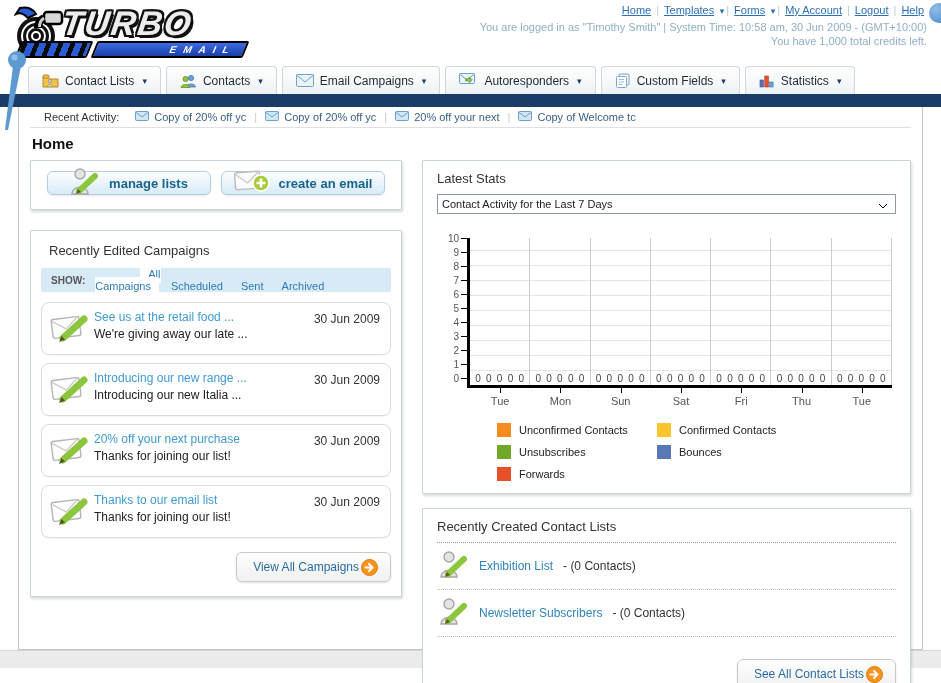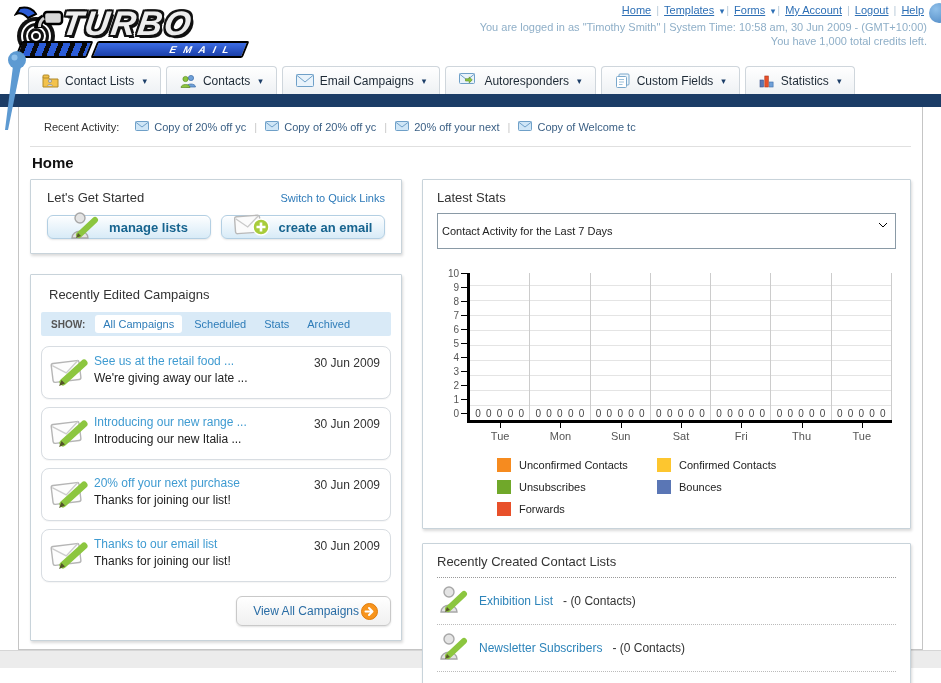--- a/index.html
+++ b/index.html
@@ -40,21 +40,21 @@
   .tab .caret { color:#1c3e68; font-size:9px; margin-left:2px; }
   .tab .tab-icon svg { display:block; }
   .navy-bar { height:13px; background:#1b3c66; width:941px; }
 
   
   .content { margin:0 18px; width:905px; background:#fff; border:1px solid #c5c5c5;
     border-top:none; height:543px; padding:0 11px; position:relative; }
   .bottom-strip { height:18px; background:#ececec; width:941px; border-top:1px solid #d6d6d6; }
 
   
-  .activity-bar { display:flex; align-items:center; height:40px; border-bottom:1px solid #e0e0e0;
+  .activity-bar { display:flex; align-items:center; height:21px; border-bottom:1px solid #e0e0e0;
     font-size:11px; color:#444; padding-left:14px; }
   .activity-label { margin-right:16px; color:#333; }
   .act-item { display:inline-flex; gap:5px; color:#3a5f84; max-width:118px;
     overflow:hidden; white-space:nowrap; }
   .act-sep { color:#c9c9c9; margin:0 8px; }
 
   .page-title { font-size:15px; font-weight:bold; color:#111; margin:7px 0 8px 2px; }
 
   .main-row { display:flex; gap:20px; align-items:flex-start; }
   .col-left { width:372px; }
@@ -74,37 +74,37 @@
     background:linear-gradient(#fdfeff,#d8ebf7); box-shadow:inset 0 1px 0 #fff,0 1px 2px rgba(0,0,0,.1);
     font-size:13px; font-weight:bold; color:#17648f; }
 
   
   .camp-panel { padding:10px 10px 14px 10px; }
   .camp-title { font-size:13px; color:#333; margin:2px 0 10px 8px; }
   .show-bar { background:#d9eaf7; border-radius:2px; display:flex; align-items:center;
     height:24px; padding:0 10px; font-size:11px; margin-bottom:10px; }
   .show-label { font-size:10px; color:#555; font-weight:bold; margin-right:10px; }
   .filter-link { color:#2e7cb8; margin-right:18px; }
-  .filter-link.active { background:#fff; border-radius:3px; padding:3px 8px; margin-right:12px; }
+  .filter-link.active { background:#fff; border-radius:3px; padding:3px 8px; margin-right:12px;margin-left:45px; }
   .camp-card { display:flex; align-items:flex-start; border:1px solid #d8dde2; border-radius:8px;
     padding:7px 10px 7px 8px; margin-bottom:8px; background:#fff; box-shadow:0 1px 1px rgba(0,0,0,.04); }
   .camp-icon { width:44px; flex:none; padding-top:2px; }
   .camp-mid { flex:1; min-width:0; }
   .camp-link { display:block; font-size:12px; color:#3f9bd1; margin-bottom:3px; }
   .camp-sub { font-size:12px; color:#222; }
   .camp-date { font-size:12px; color:#333; white-space:nowrap; padding-top:2px; }
   .panel-btn-row { display:flex; justify-content:flex-end; margin-top:14px; }
   .pill-btn { display:inline-flex; align-items:center; gap:2px; height:30px; padding:0 12px 0 16px;
     background:linear-gradient(#ffffff,#f0f0f0); border:1px solid #c9c9c9; border-radius:6px;
     box-shadow:0 1px 2px rgba(0,0,0,.12); font-size:12px; color:#2a6da5; cursor:pointer; }
 
   
   .stats-panel { padding:10px 14px 12px 14px; margin-bottom:14px; }
   .stats-title { font-size:13px; color:#333; margin-bottom:8px; }
-  .stats-select { width:100%; height:36px; font-size:11px; color:#222; border:1px solid #8a9aa6;
+  .stats-select { width:100%; height:20px; font-size:11px; color:#222; border:1px solid #8a9aa6;
     background:#fff; padding:1px 4px; appearance:none; -webkit-appearance:none;
     font-family:"Liberation Sans",sans-serif;
     background-image:linear-gradient(45deg,transparent 45%,#000 45%,#000 55%,transparent 55%),
                      linear-gradient(-45deg,transparent 45%,#000 45%,#000 55%,transparent 55%);
     background-position:calc(100% - 12px) 9px, calc(100% - 8px) 9px;
     background-size:4px 4px,4px 4px; background-repeat:no-repeat; }
   .chart-wrap { margin:24px 4px 0 4px; }
   .chart-grid { display:flex; }
   .y-axis { width:26px; display:flex; flex-direction:column; justify-content:space-between;
     height:150px; margin-top:-5px; padding-bottom:0; }
@@ -268,24 +268,20 @@
           <a style="color: rgb(58, 95, 132);">Copy of Welcome tc</a>
         </span></span>
   </div>
 
   <div class="page-title">Home</div>
 
   <div class="main-row">
 
     <div class="col-left">
       <div class="panel gs-panel">
-        <div class="gs-head">
-          <span class="gs-title">Let's Get Started</span>
-          <a class="gs-switch">Switch to Quick Links</a>
-        </div>
         <div class="gs-buttons" id="gs-buttons">
             <button class="gs-btn">
               <span class="tab-icon"><svg width="30" height="27" viewBox="0 0 30 27">
                   <circle cx="10" cy="6" r="5" fill="#e4e4e4" stroke="#a7a7a7" stroke-width="1.4"></circle>
                   <path d="M2 26 c0-9 16-9 16 0 Z" fill="#e4e4e4" stroke="#a7a7a7" stroke-width="1.4"></path>
                   <line x1="9" y1="23" x2="25" y2="8" stroke="#8cc63f" stroke-width="6" stroke-linecap="round"></line>
                   <polygon points="6,26 11,24 8,21" fill="#5a5a2a"></polygon>
                 </svg></span>
               <span>manage lists</span>
             </button>
@@ -298,21 +294,21 @@
                 </svg></span>
               <span>create an email</span>
             </button>
           </div>
       </div>
 
       <div class="panel camp-panel">
         <div class="camp-title">Recently Edited Campaigns</div>
         <div class="show-bar">
           <span class="show-label">SHOW:</span>
-          <span id="camp-filters"><a class="filter-link active">All Campaigns</a><a class="filter-link">Scheduled</a><a class="filter-link">Stats</a><a class="filter-link">Archived</a></span>
+          <span id="camp-filters"><a class="filter-link active">All Campaigns</a><a class="filter-link">Scheduled</a><a class="filter-link">Sent</a><a class="filter-link">Archived</a></span>
         </div>
         <div id="camp-list">
             <div class="camp-card">
               <span class="camp-icon"><svg width="40" height="31" viewBox="0 0 40 31">
                   <rect x="2" y="6" width="28" height="19" rx="2" fill="#fdfdfd" stroke="#b5b5b5" stroke-width="1.4" transform="rotate(-7 16 15)"></rect>
                   <path d="M3 8 L16 17 L29 6" fill="none" stroke="#cccccc" stroke-width="1.4" transform="rotate(-7 16 15)"></path>
                   <line x1="13" y1="26" x2="34" y2="7" stroke="#8cc63f" stroke-width="7" stroke-linecap="round"></line>
                   <polygon points="9,30 15,27.5 11.5,24" fill="#55552a"></polygon>
                 </svg></span>
               <div class="camp-mid">

